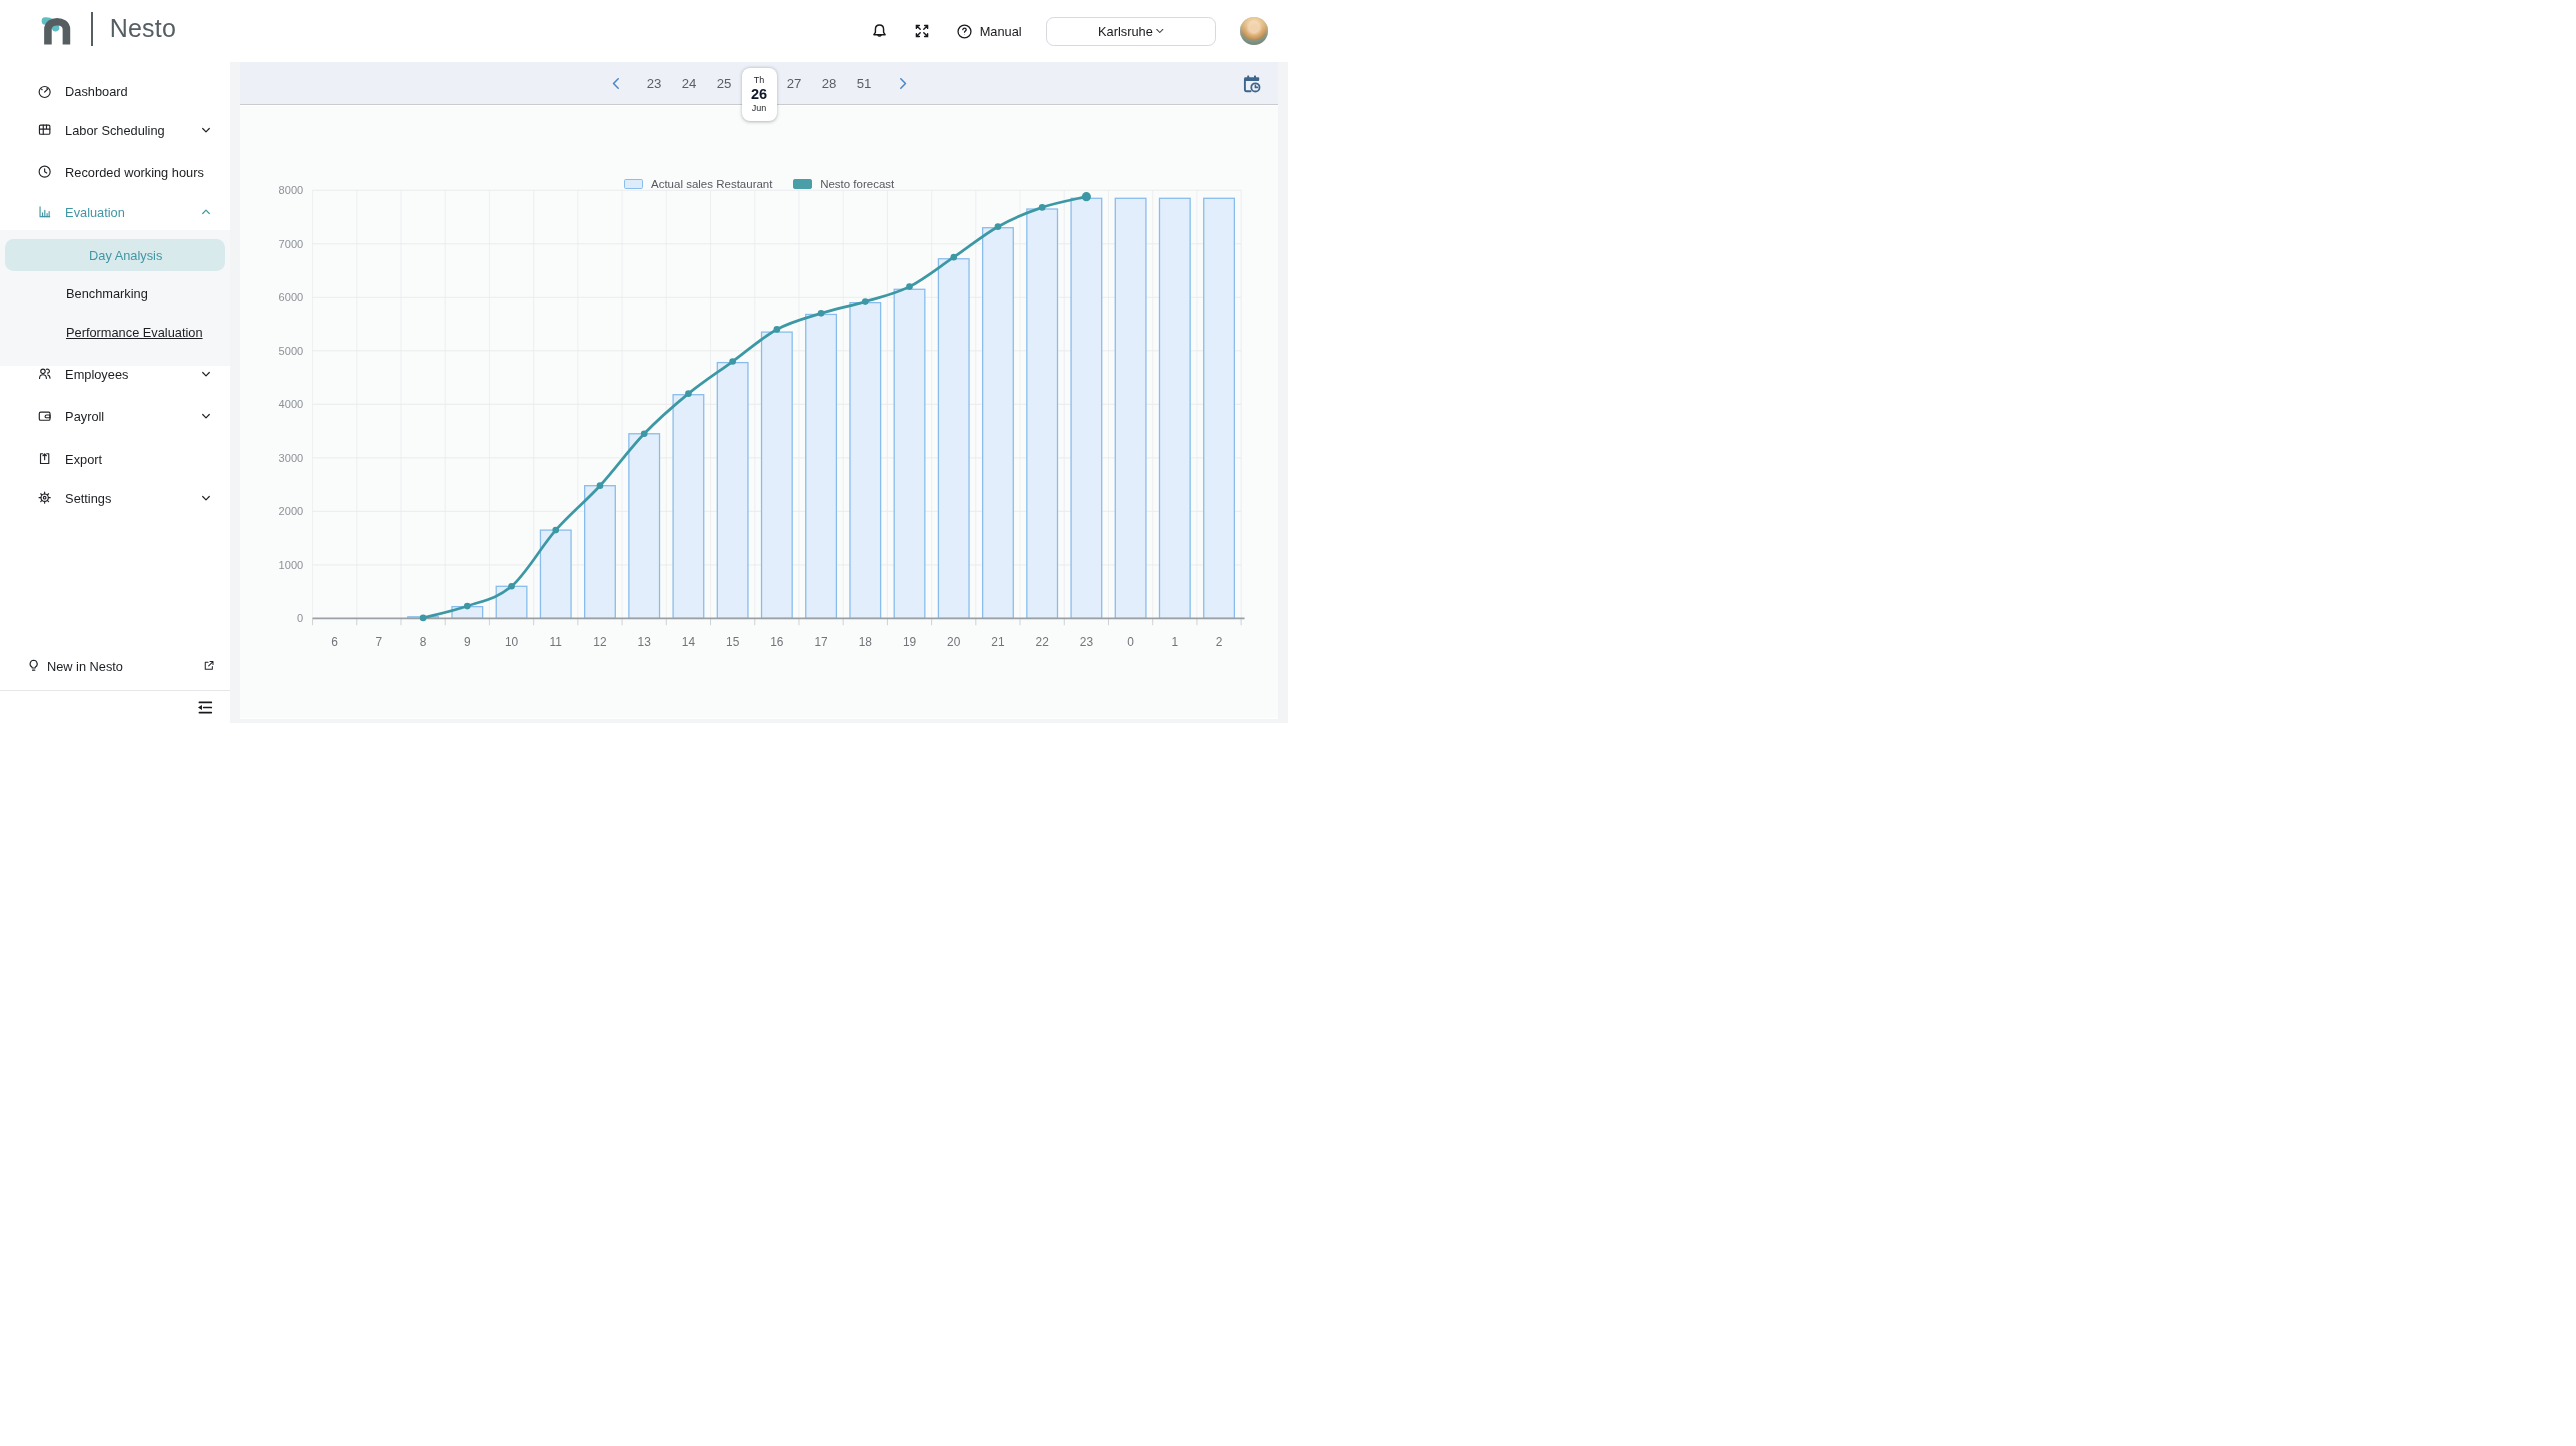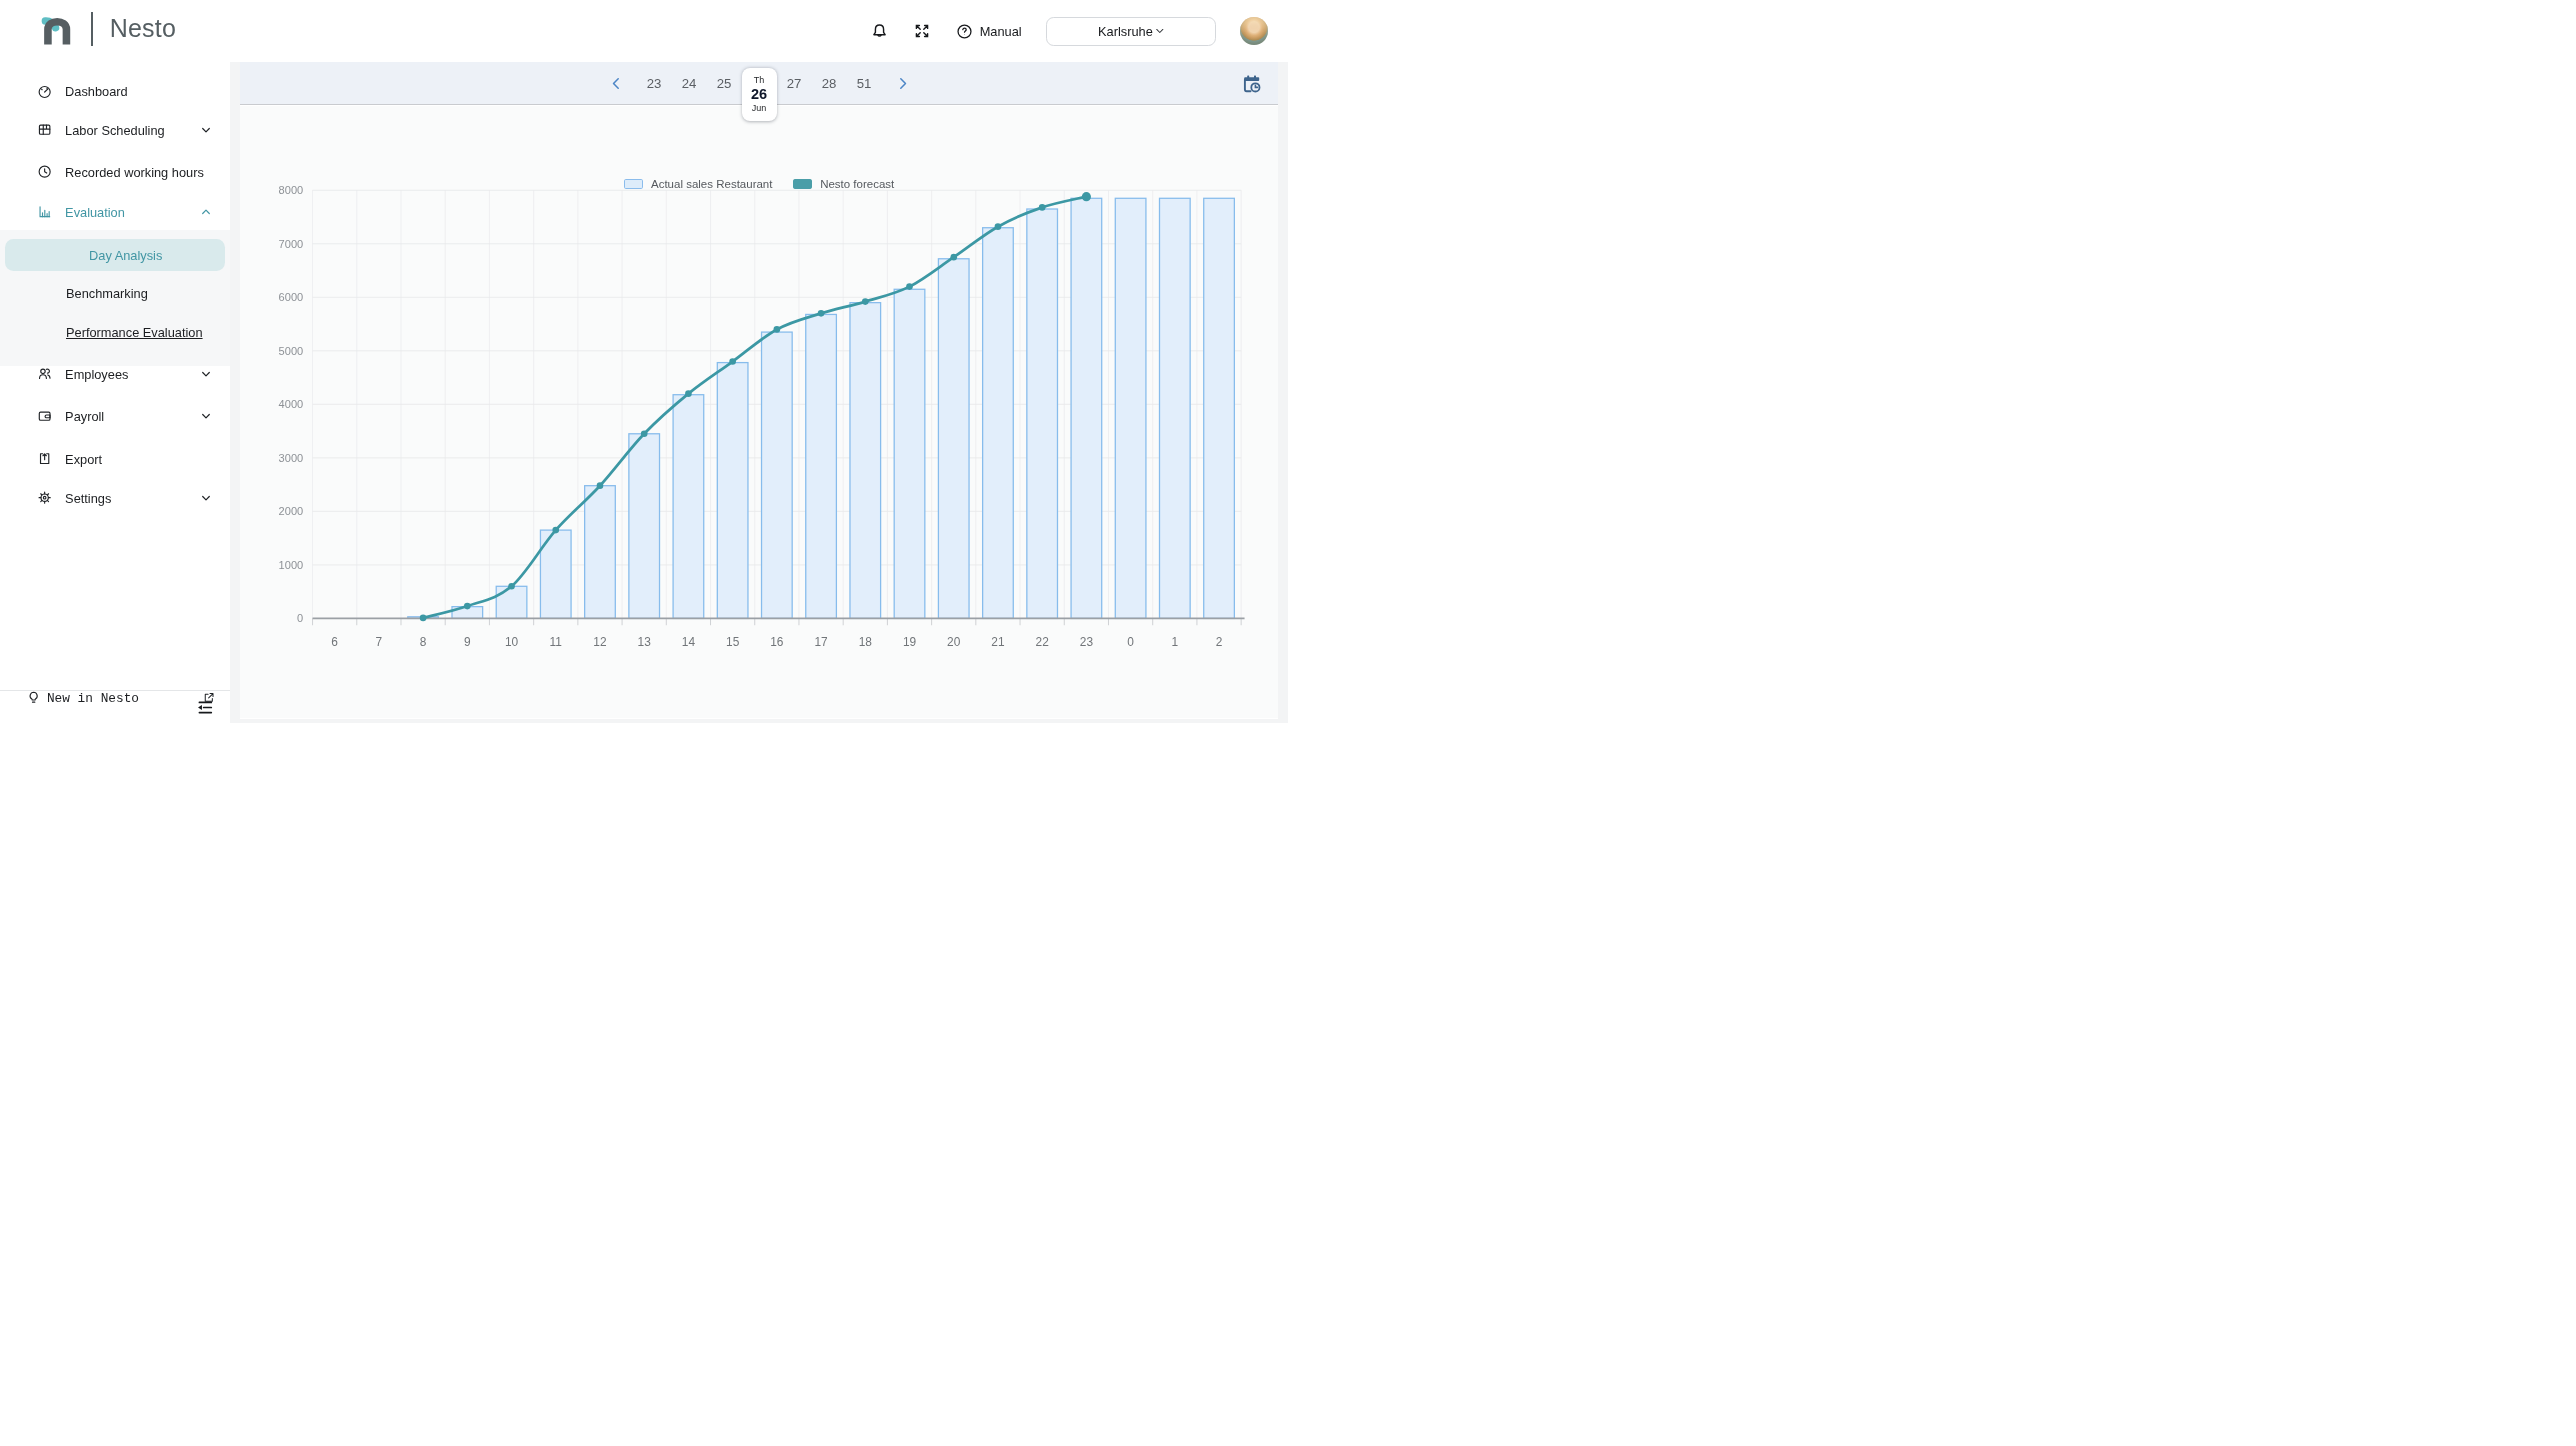--- a/index.html
+++ b/index.html
@@ -28,21 +28,21 @@
   .nav-row { position:absolute; left:0; width:230px; height:32px; display:flex; align-items:center; cursor:pointer; }
   .nav-row .nicon { width:15.3px; height:15.3px; margin-left:37px; margin-right:12.8px; color:#202327; flex:0 0 auto; }
   .nav-row .nlabel { font-size:12.8px; color:#1c1e21; white-space:nowrap; }
   .nav-row .nchev { position:absolute; right:18px; width:12px; height:12px; color:#202327; }
   .nav-row.teal .nlabel, .nav-row.teal .nicon, .nav-row.teal .nchev { color:#4296a4; }
   .submenu { position:absolute; left:0; top:168px; width:230px; height:136px; background:#f6f7f8; }
   .sub-row { position:absolute; left:0; width:230px; height:32px; display:flex; align-items:center; cursor:pointer; }
   .sub-row .nlabel { font-size:12.8px; color:#1c1e21; margin-left:66px; }
   .sub-row.active { left:5.1px; width:220px; background:#d9eaec; border-radius:8.5px; }
   .sub-row.active .nlabel { color:#4296a4; margin-left:60px; }
-  .side-bottom { position:absolute; left:0; top:620px; width:230px; height:32px; display:flex; align-items:center; cursor:pointer;font-family:Liberation Mono, monospace; }
+  .side-bottom { position:absolute; left:0; top:588px; width:230px; height:32px; display:flex; align-items:center; cursor:pointer; }
   .side-bottom .nicon { width:15.3px; height:15.3px; margin-left:25.6px; margin-right:6px; color:#202327; }
   .side-bottom .nlabel { font-size:12.8px; color:#1c1e21; }
   .side-bottom .ext { position:absolute; right:14.5px; width:13.6px; height:13.6px; color:#202327; }
   .side-divider { position:absolute; left:0; top:628px; width:230px; height:0.9px; background:#e4e6e8; }
   .collapse-btn { position:absolute; right:16px; top:637px; width:19px; height:17px; color:#17191c; cursor:pointer; }
   
   .gutter-v { position:absolute; left:230px; top:62px; width:10.2px; height:661px; background:#f3f4f5; }
   .gutter-r { position:absolute; left:1278px; top:62px; width:10.2px; height:661px; background:#f3f4f5; }
   .gutter-b { position:absolute; left:240px; top:719px; width:1038px; height:4.3px; background:#f3f4f5; }
   .datebar { position:absolute; left:240px; top:62px; width:1038px; height:43px; background:#edf1f7; border-bottom:1.7px solid #c9cbcf; z-index:6; }

